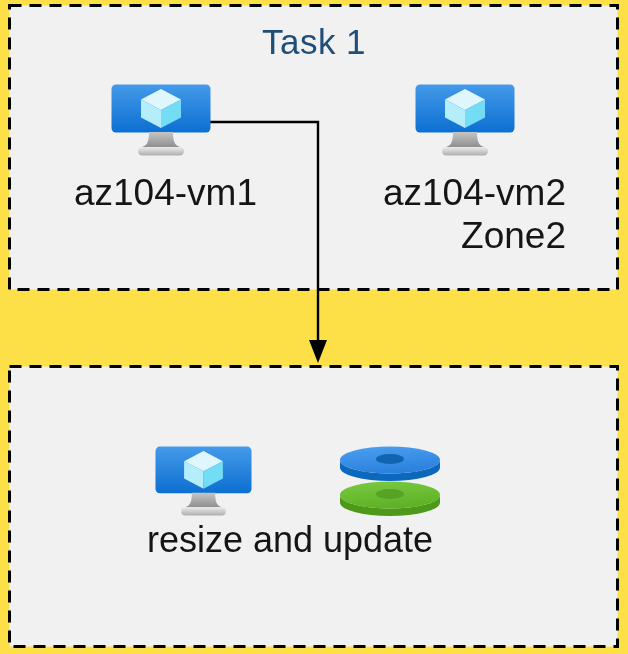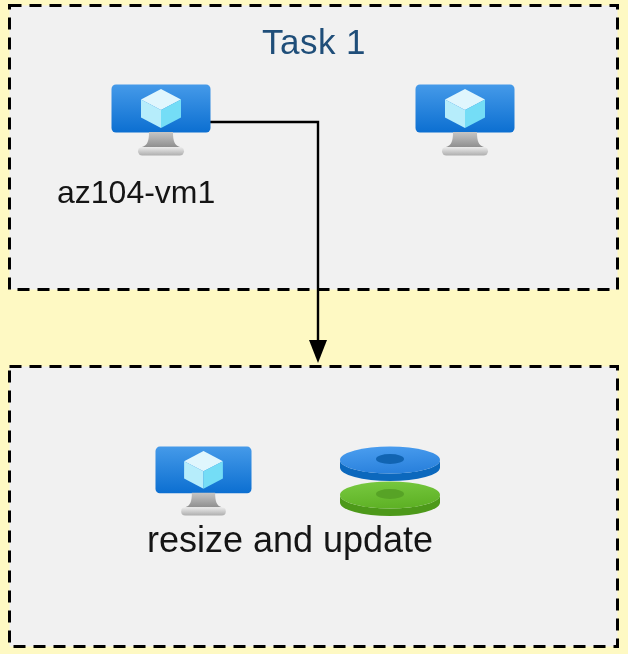--- a/index.html
+++ b/index.html
@@ -1,27 +1,27 @@
 <!DOCTYPE html>
 <html><head>
 <meta charset="utf-8">
 <style>
   html,body{margin:0;padding:0;background:#ffffff;}
   .stage{
     position:relative;width:628px;height:654px;overflow:hidden;
-    font-family:"Liberation Sans",sans-serif;background:#fef9c3;
+    font-family:"Liberation Sans",sans-serif;background:#fde047;
   }
   .underlay{position:absolute;left:0;top:0;width:628px;height:654px;}
   .abs{position:absolute;}
   .box-title{
     width:608px;left:10px;text-align:center;
     font-size:35px;color:#1f4e79;letter-spacing:0.5px;
   }
   .vm-label{
-    width:200px;text-align:left;font-size:32px;line-height:43px;color:#151515;
+    width:200px;text-align:right;font-size:37px;line-height:43px;color:#151515;
   }
   .caption{
     width:320px;left:130px;top:519px;text-align:center;
     font-size:36px;color:#151515;
   }
   svg{display:block;}
 </style>
 </head>
 <body>
 
@@ -80,20 +80,24 @@
   <svg class="abs" style="left:111px;top:84px" width="100" height="75">
     <use href="#vm-icon"></use>
   </svg>
   <div class="abs vm-label" style="left:57px;top:171px">
     <div>az104-vm1</div>
   </div>
 
   <svg class="abs" style="left:415px;top:84px" width="100" height="75">
     <use href="#vm-icon"></use>
   </svg>
+  <div class="abs vm-label" style="left:366px;top:171px">
+    <div>az104-vm2</div>
+    <div>Zone2</div>
+  </div>
 
 
   <svg class="abs" style="left:155px;top:446px" width="97" height="73">
     <use href="#vm-icon"></use>
   </svg>
   <svg class="abs" style="left:338px;top:445px" width="104" height="72">
     <use href="#disks-icon"></use>
   </svg>
 
   <div class="abs caption">resize and update</div>

